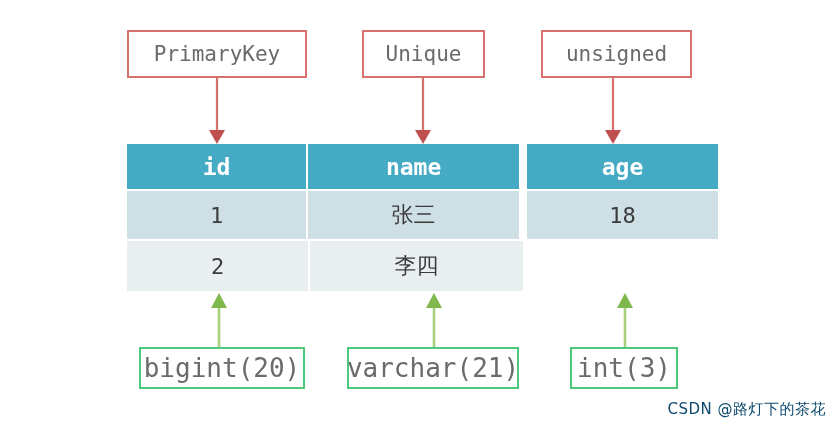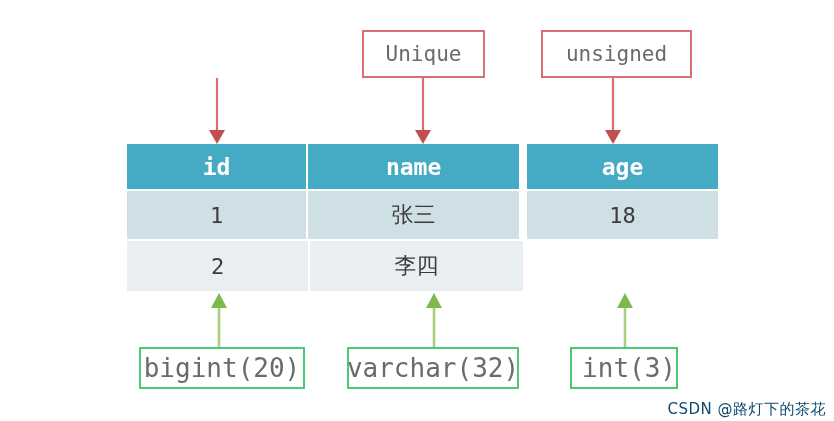--- a/index.html
+++ b/index.html
@@ -120,20 +120,23 @@
     color: #0c4a6e;
     white-space: nowrap;
     letter-spacing: 0.5px;
   }
 </style>
 </head>
 <body>
 
 <div class="canvas">
 
+  <div class="anno red" style="left:127px; top:30px; width:180px; height:48px;">
+    <span>PrimaryKey</span>
+  </div>
 
   <div class="anno red" style="left:541px; top:30px; width:151px; height:48px;">
     <span>unsigned</span>
   </div>
 
   <div class="anno red" style="left:362px; top:30px; width:123px; height:48px;">
     <span>Unique</span>
   </div>
 
   <div class="tbl">
@@ -155,24 +158,24 @@
       <div class="cell c-name">李四</div>
     </div>
 
   </div>
 
   <div class="anno green" style="left:139px; top:347px; width:166px; height:42px;">
     <span>bigint(20)</span>
   </div>
 
   <div class="anno green" style="left:347px; top:347px; width:172px; height:42px;">
-    <span>varchar(32)</span>
-  </div>
-
-  <div class="anno green" style="left:570px; top:347px; width:108px; height:42px;justify-content:flex-end;">
+    <span>varchar(21)</span>
+  </div>
+
+  <div class="anno green" style="left:570px; top:347px; width:108px; height:42px;">
     <span>int(3)</span>
   </div>
 
   <svg class="arrow-svg" viewBox="0 0 834 421">
 
     <g stroke="#d9706e" fill="#c0504d">
       <line x1="217" y1="78" x2="217" y2="131" stroke-width="2.2"></line>
       <polygon points="209,130 225,130 217,144" stroke="none"></polygon>
     </g>
 

